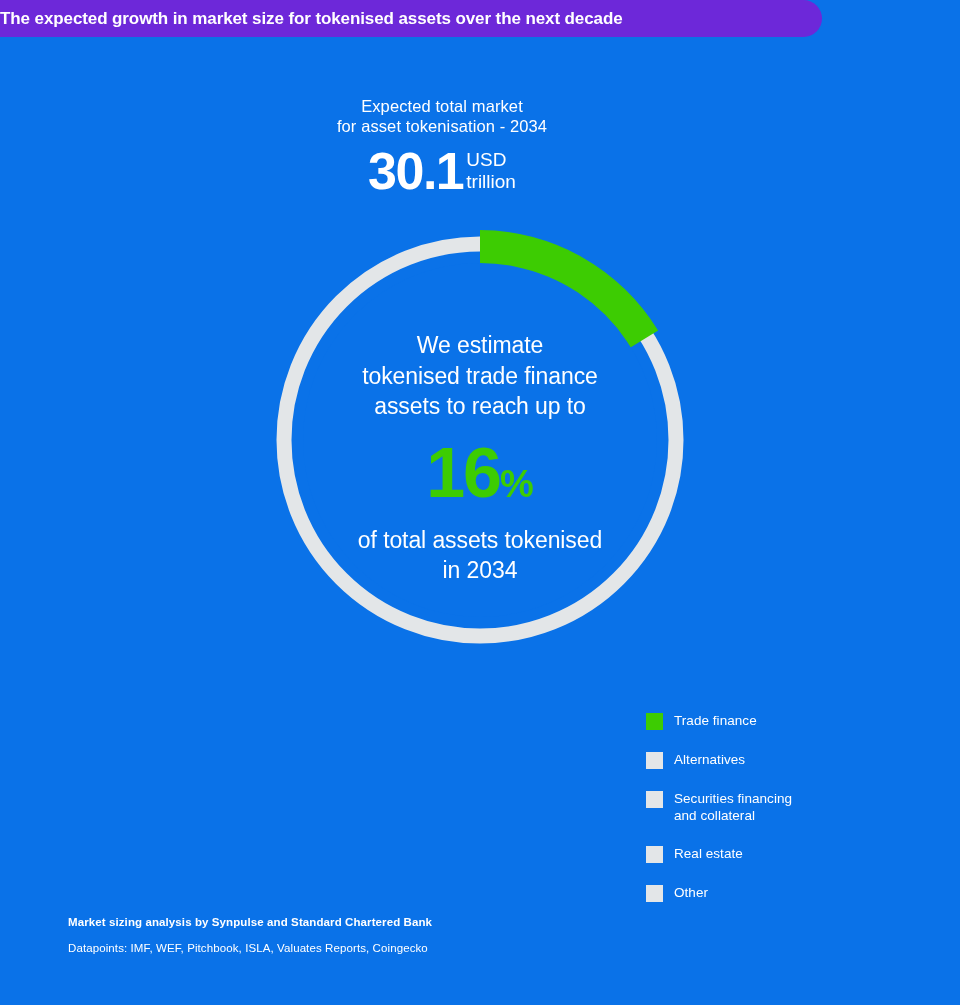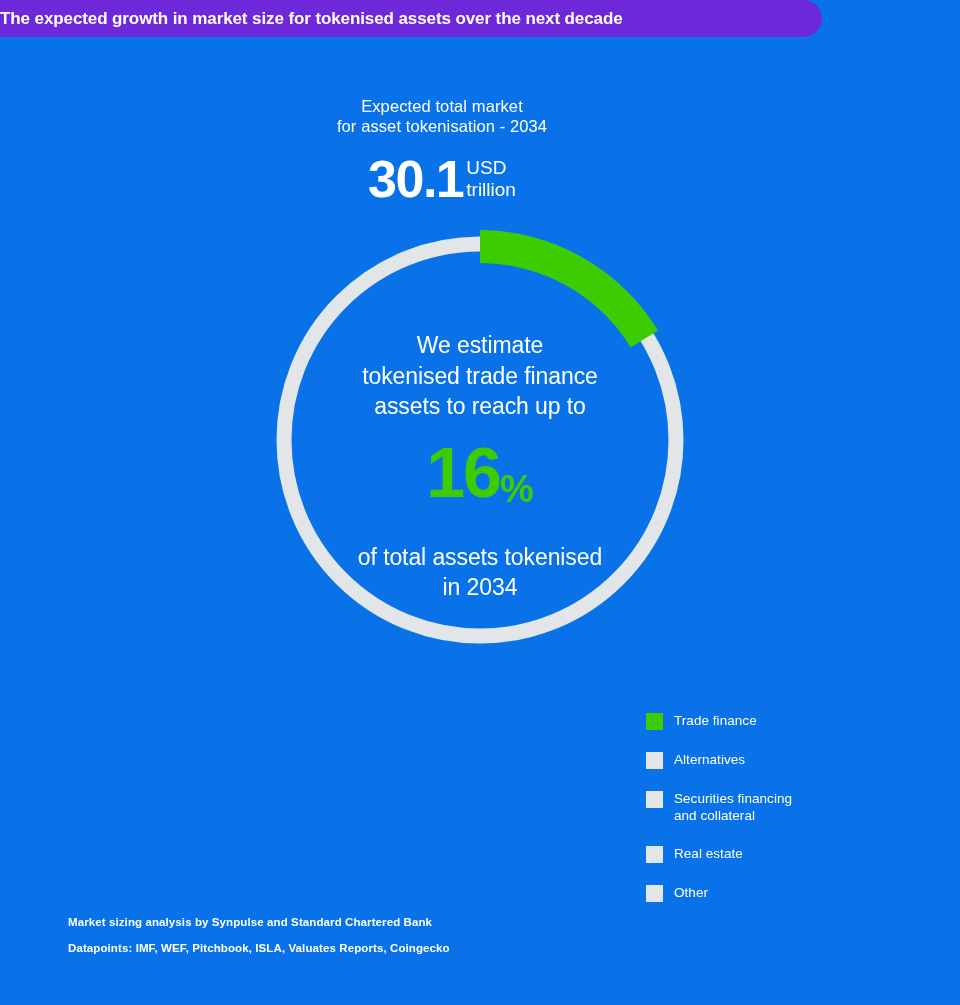--- a/index.html
+++ b/index.html
@@ -50,21 +50,21 @@
     text-align: center;
   }
   .kpi-caption {
     color: #ffffff;
     font-size: 16.5px;
     line-height: 20px;
     font-weight: normal;
     letter-spacing: 0.1px;
   }
   .kpi-value-row {
-    margin-top: 17px;
+    margin-top: 9px;
     display: flex;
     align-items: flex-start;
     justify-content: center;
     gap: 3px;
   }
   .kpi-number {
     color: #ffffff;
     font-size: 52px;
     line-height: 52px;
     font-weight: bold;
@@ -101,23 +101,23 @@
     text-align: center;
   }
   .donut-line {
     color: #ffffff;
     font-size: 23px;
     line-height: 30.5px;
     letter-spacing: -0.1px;
   }
   .donut-pct-row {
     margin-top: 16px;
-    margin-bottom: 34px;
-    display: flex;
-    align-items: flex-end;
+    margin-bottom: 17px;
+    display: flex;
+    align-items: center;
     justify-content: center;
   }
   .donut-pct-num {
     color: #3dcc02;
     font-size: 70px;
     line-height: 70px;
     font-weight: bold;
     letter-spacing: -2px;
   }
   .donut-pct-sym {
@@ -167,21 +167,21 @@
   .footer-primary {
     color: #ffffff;
     font-size: 11.5px;
     font-weight: bold;
     line-height: 15px;
     letter-spacing: 0.1px;
   }
   .footer-secondary {
     color: #ffffff;
     font-size: 11.5px;
-    font-weight: bold;
+    font-weight: normal;
     line-height: 15px;
     letter-spacing: 0.1px;
     margin-top: 11px;
   }
 </style>
 </head>
 <body>
 
 <div class="banner">
   <span class="banner-title">The expected growth in market size for tokenised assets over the next decade</span>

